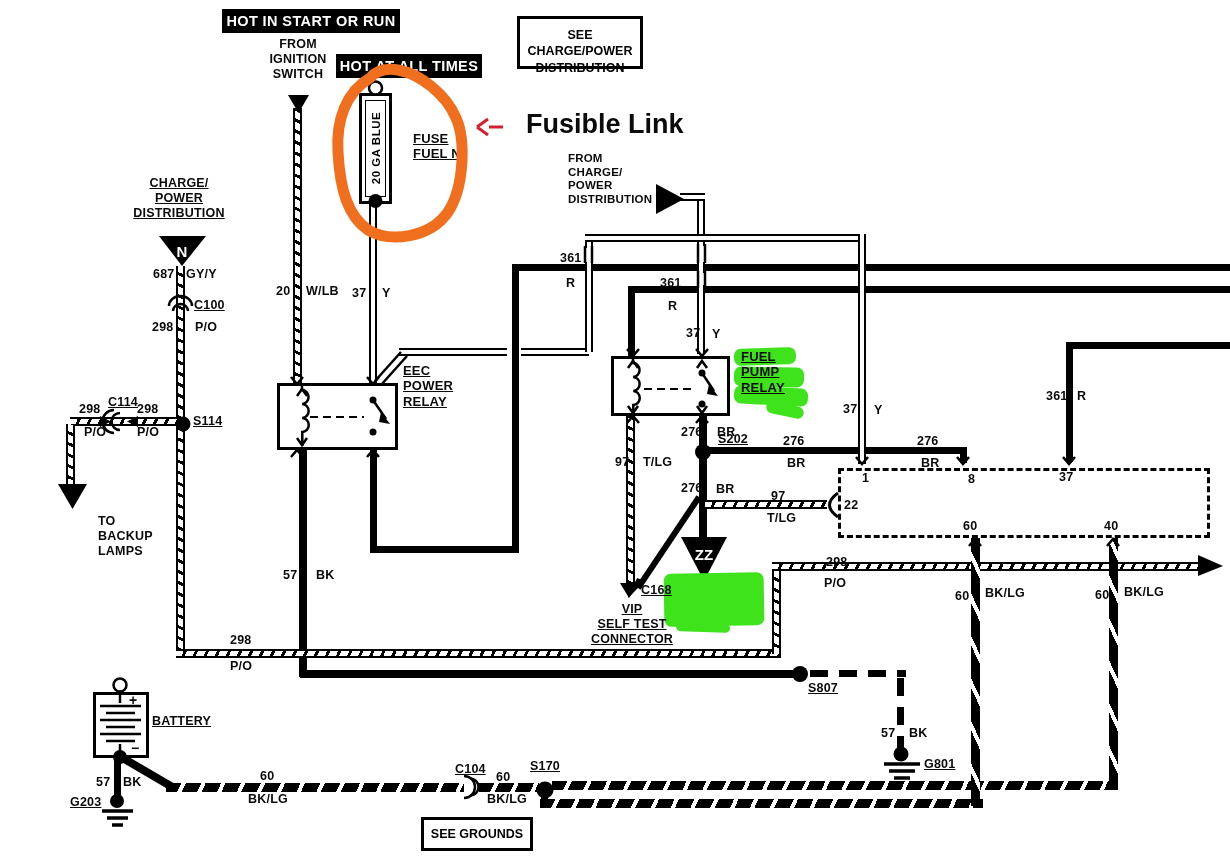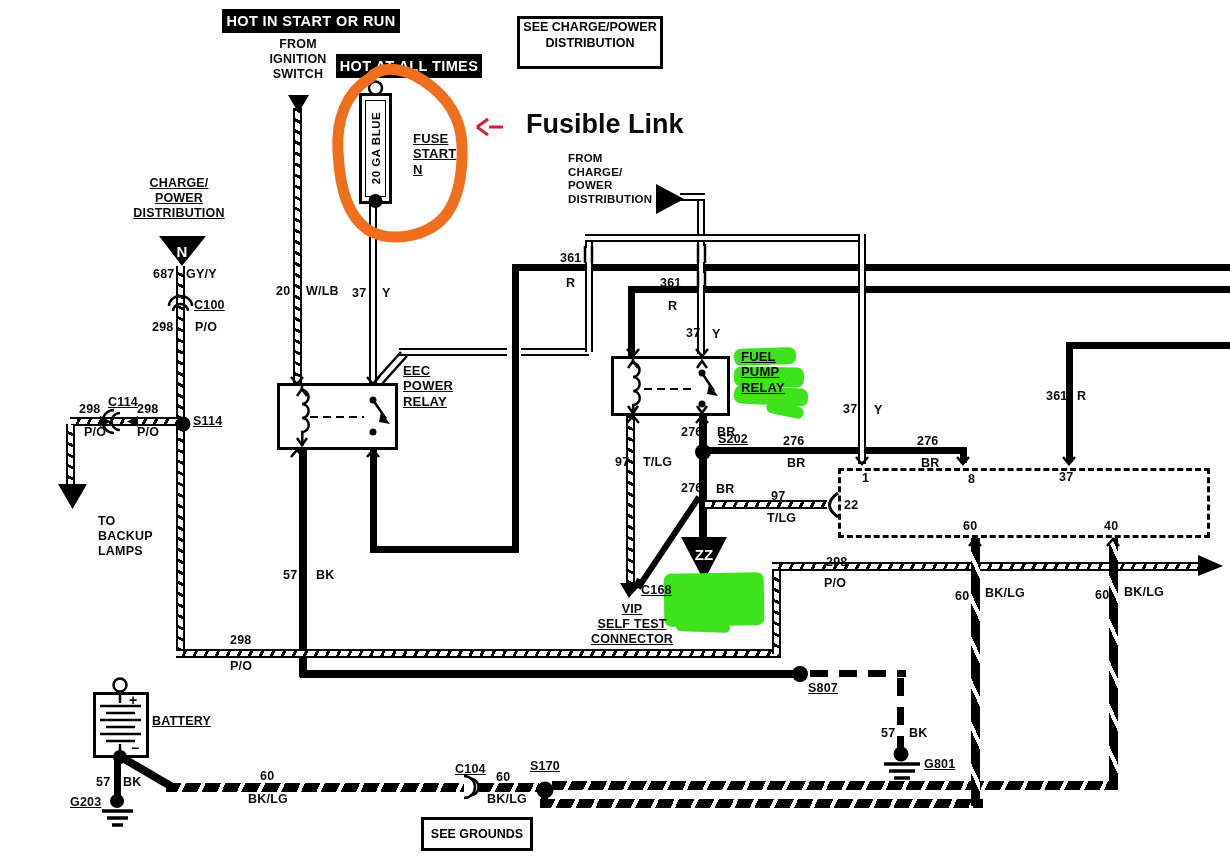--- a/index.html
+++ b/index.html
@@ -234,36 +234,36 @@
 
   <div class="hl" style="left:734px;top:348px;width:62px;height:17px;background:#3ee31c;transform:rotate(-2deg);"></div>
   <div class="hl" style="left:734px;top:367px;width:70px;height:20px;background:#3ee31c;transform:rotate(1deg);"></div>
   <div class="hl" style="left:734px;top:387px;width:74px;height:18px;background:#3ee31c;transform:rotate(3deg);"></div>
   <div class="hl" style="left:766px;top:404px;width:38px;height:12px;background:#3ee31c;transform:rotate(12deg);"></div>
   <div class="hl" style="left:664px;top:573px;width:100px;height:53px;background:#3ee31c;transform:rotate(-1deg);"></div>
   <div class="hl" style="left:676px;top:623px;width:54px;height:9px;background:#3ee31c;transform:rotate(2deg);"></div>
 
   <div class="banner" style="left:222px;top:9px;width:178px;">HOT IN START OR RUN</div>
   <div class="banner" style="left:336px;top:54px;width:146px;">HOT AT ALL TIMES</div>
-  <div class="refbox" style="left:517px;top:16px;width:146px;height:53px;padding-top:0;">SEE CHARGE/POWER
+  <div class="refbox" style="left:517px;top:16px;width:126px;height:53px;padding-top:8px;">SEE CHARGE/POWER
 DISTRIBUTION</div>
   <div class="refbox" style="left:421px;top:817px;width:112px;height:34px;padding-top:6px;">SEE GROUNDS</div>
 
   <div class="L ctr" style="left:246px;top:37px;width:104px;">FROM
 IGNITION
 SWITCH</div>
   <div class="L ctr u" style="left:120px;top:176px;width:118px;">CHARGE/
 POWER
 DISTRIBUTION</div>
   <div class="L" style="left:568px;top:152px;width:92px;font-size:11.5px;">FROM
 CHARGE/
 POWER
 DISTRIBUTION</div>
   <div class="L u" style="left:413px;top:131px;width:56px;font-size:13px;">FUSE
-START N</div>
+FUEL N</div>
   <div class="vtext" style="left:323px;top:141px;width:106px;height:14px;line-height:14px;">20 GA BLUE</div>
   <div class="L u" style="left:403px;top:363px;width:70px;font-size:13px;">EEC
 POWER
 RELAY</div>
   <div class="L u" style="left:741px;top:349px;width:60px;font-size:13px;">FUEL
 PUMP
 RELAY</div>
   <div class="L ctr" style="left:98px;top:514px;width:68px;text-align:left;">TO
 BACKUP
 LAMPS</div>

